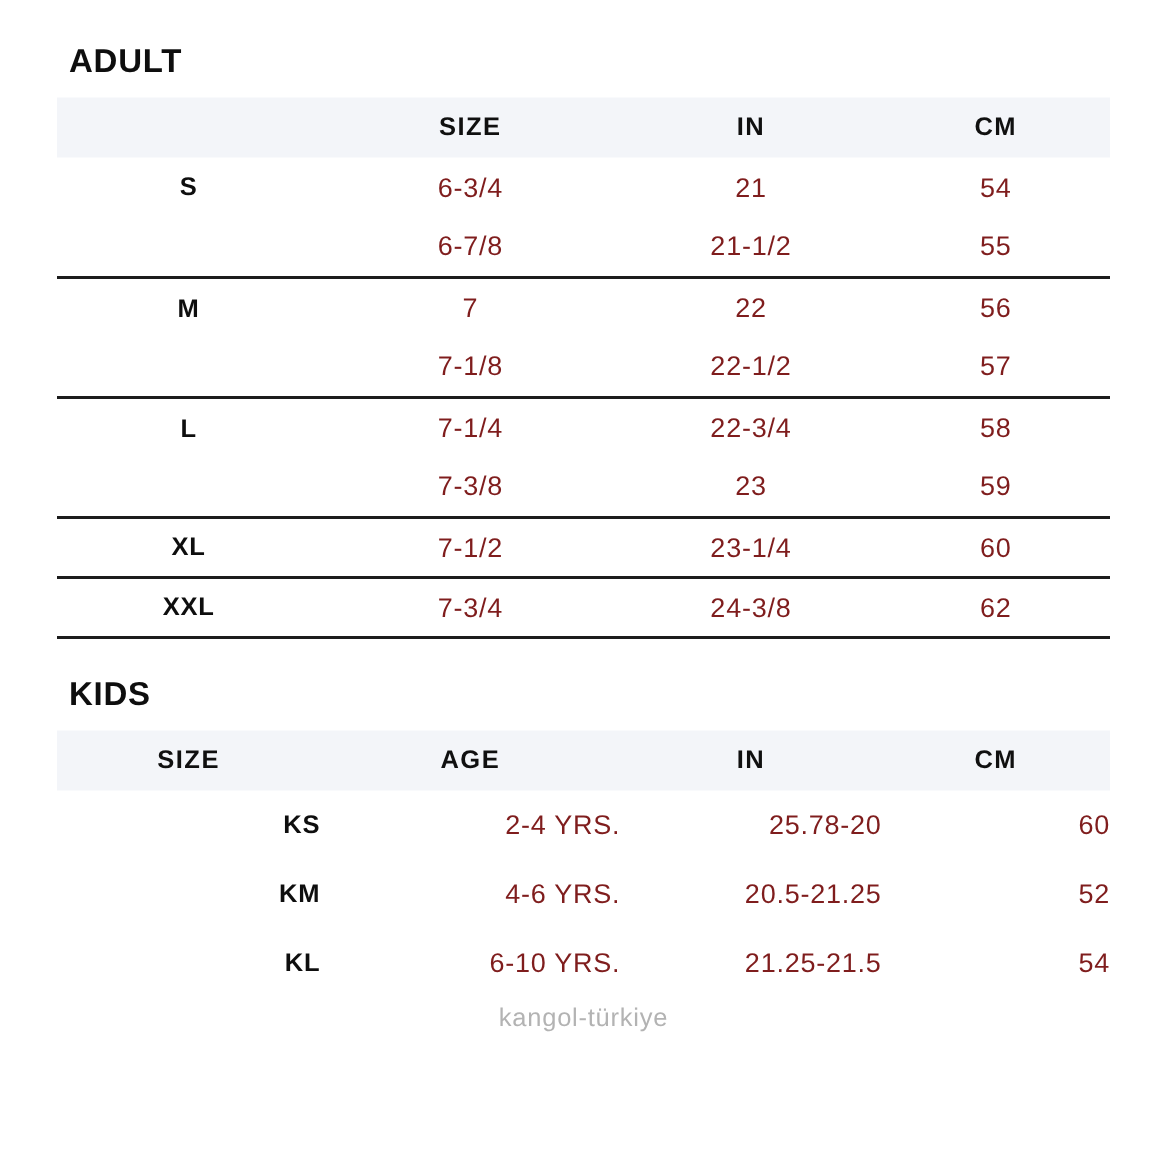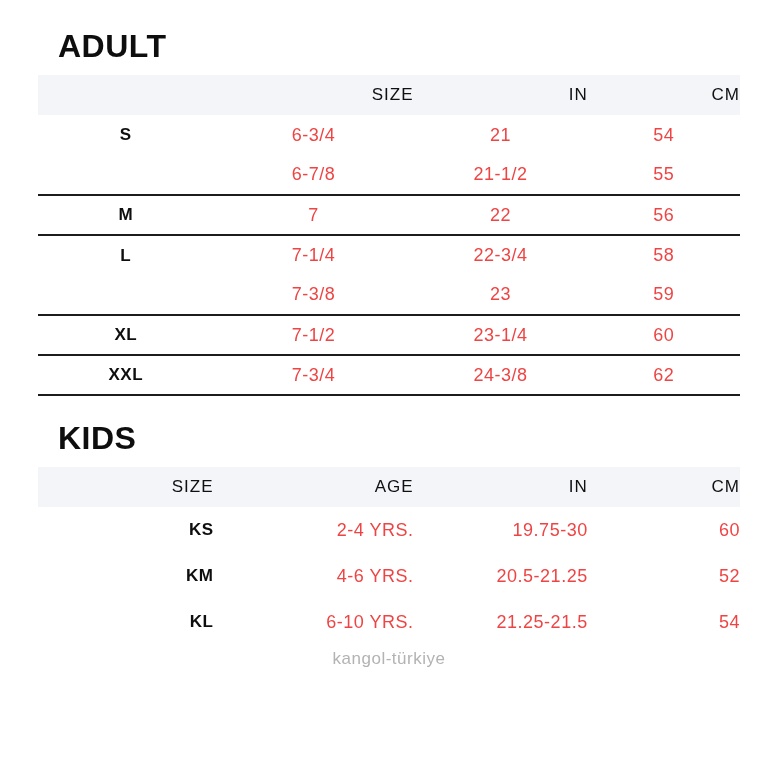--- a/index.html
+++ b/index.html
@@ -9,25 +9,25 @@
     background: #ffffff;
     width: 776px;
     height: 776px;
     font-family: "Liberation Sans", sans-serif;
     -webkit-font-smoothing: antialiased;
   }
   .wrap {
     padding: 26px 36px 0 38px;
   }
   .section-title {
-    font-size: 32px;
+    font-size: 22px;
     font-weight: 800;
     letter-spacing: 0.5px;
     color: #0e0e0e;
-    margin: 0 0 0 20px;
+    margin: 0 0 0 8px;
     line-height: 1;
   }
   .section-title.adult { margin-top: 4px; }
   .section-title.kids  { margin-top: 26px; }
 
   table {
     width: 100%;
     border-collapse: collapse;
     table-layout: fixed;
     margin-top: 13px;
@@ -36,32 +36,32 @@
   col.c2 { width: 28.5%; }
   col.c3 { width: 24.8%; }
   col.c4 { width: 21.7%; }
 
   thead tr {
     background: #f3f5f9;
     height: 40px;
   }
   th {
     font-size: 17px;
-    font-weight: 400;
+    font-weight: 700;
     letter-spacing: 1px;
     color: #101010;
-    text-align: right;
+    text-align: center;
     padding: 0;
   }
   td {
     text-align: center;
     font-size: 18px;
     font-weight: 300;
     letter-spacing: 0.5px;
-    color: #ef4444;
+    color: #7f1d1d;
     padding: 0;
   }
   .adult-table td { height: 40px; }
   .kids-table td  { height: 46px; text-align: right; }
   td.rowlabel {
     font-size: 17px;
     font-weight: 700;
     letter-spacing: 0.5px;
     color: #0e0e0e;
   }
@@ -114,20 +114,26 @@
       </tr>
     </tbody>
 
     <tbody class="group">
       <tr>
         <td class="rowlabel">M</td>
         <td>7</td>
         <td>22</td>
         <td>56</td>
       </tr>
+      <tr>
+        <td class="rowlabel"></td>
+        <td>7-1/8</td>
+        <td>22-1/2</td>
+        <td>57</td>
+      </tr>
     </tbody>
 
     <tbody class="group">
       <tr>
         <td class="rowlabel">L</td>
         <td>7-1/4</td>
         <td>22-3/4</td>
         <td>58</td>
       </tr>
       <tr>
@@ -171,21 +177,21 @@
         <th>SIZE</th>
         <th>AGE</th>
         <th>IN</th>
         <th>CM</th>
       </tr>
     </thead>
     <tbody>
       <tr>
         <td class="rowlabel">KS</td>
         <td>2-4 YRS.</td>
-        <td>19.75-30</td>
+        <td>25.78-20</td>
         <td>60</td>
       </tr>
       <tr>
         <td class="rowlabel">KM</td>
         <td>4-6 YRS.</td>
         <td>20.5-21.25</td>
         <td>52</td>
       </tr>
       <tr>
         <td class="rowlabel">KL</td>

